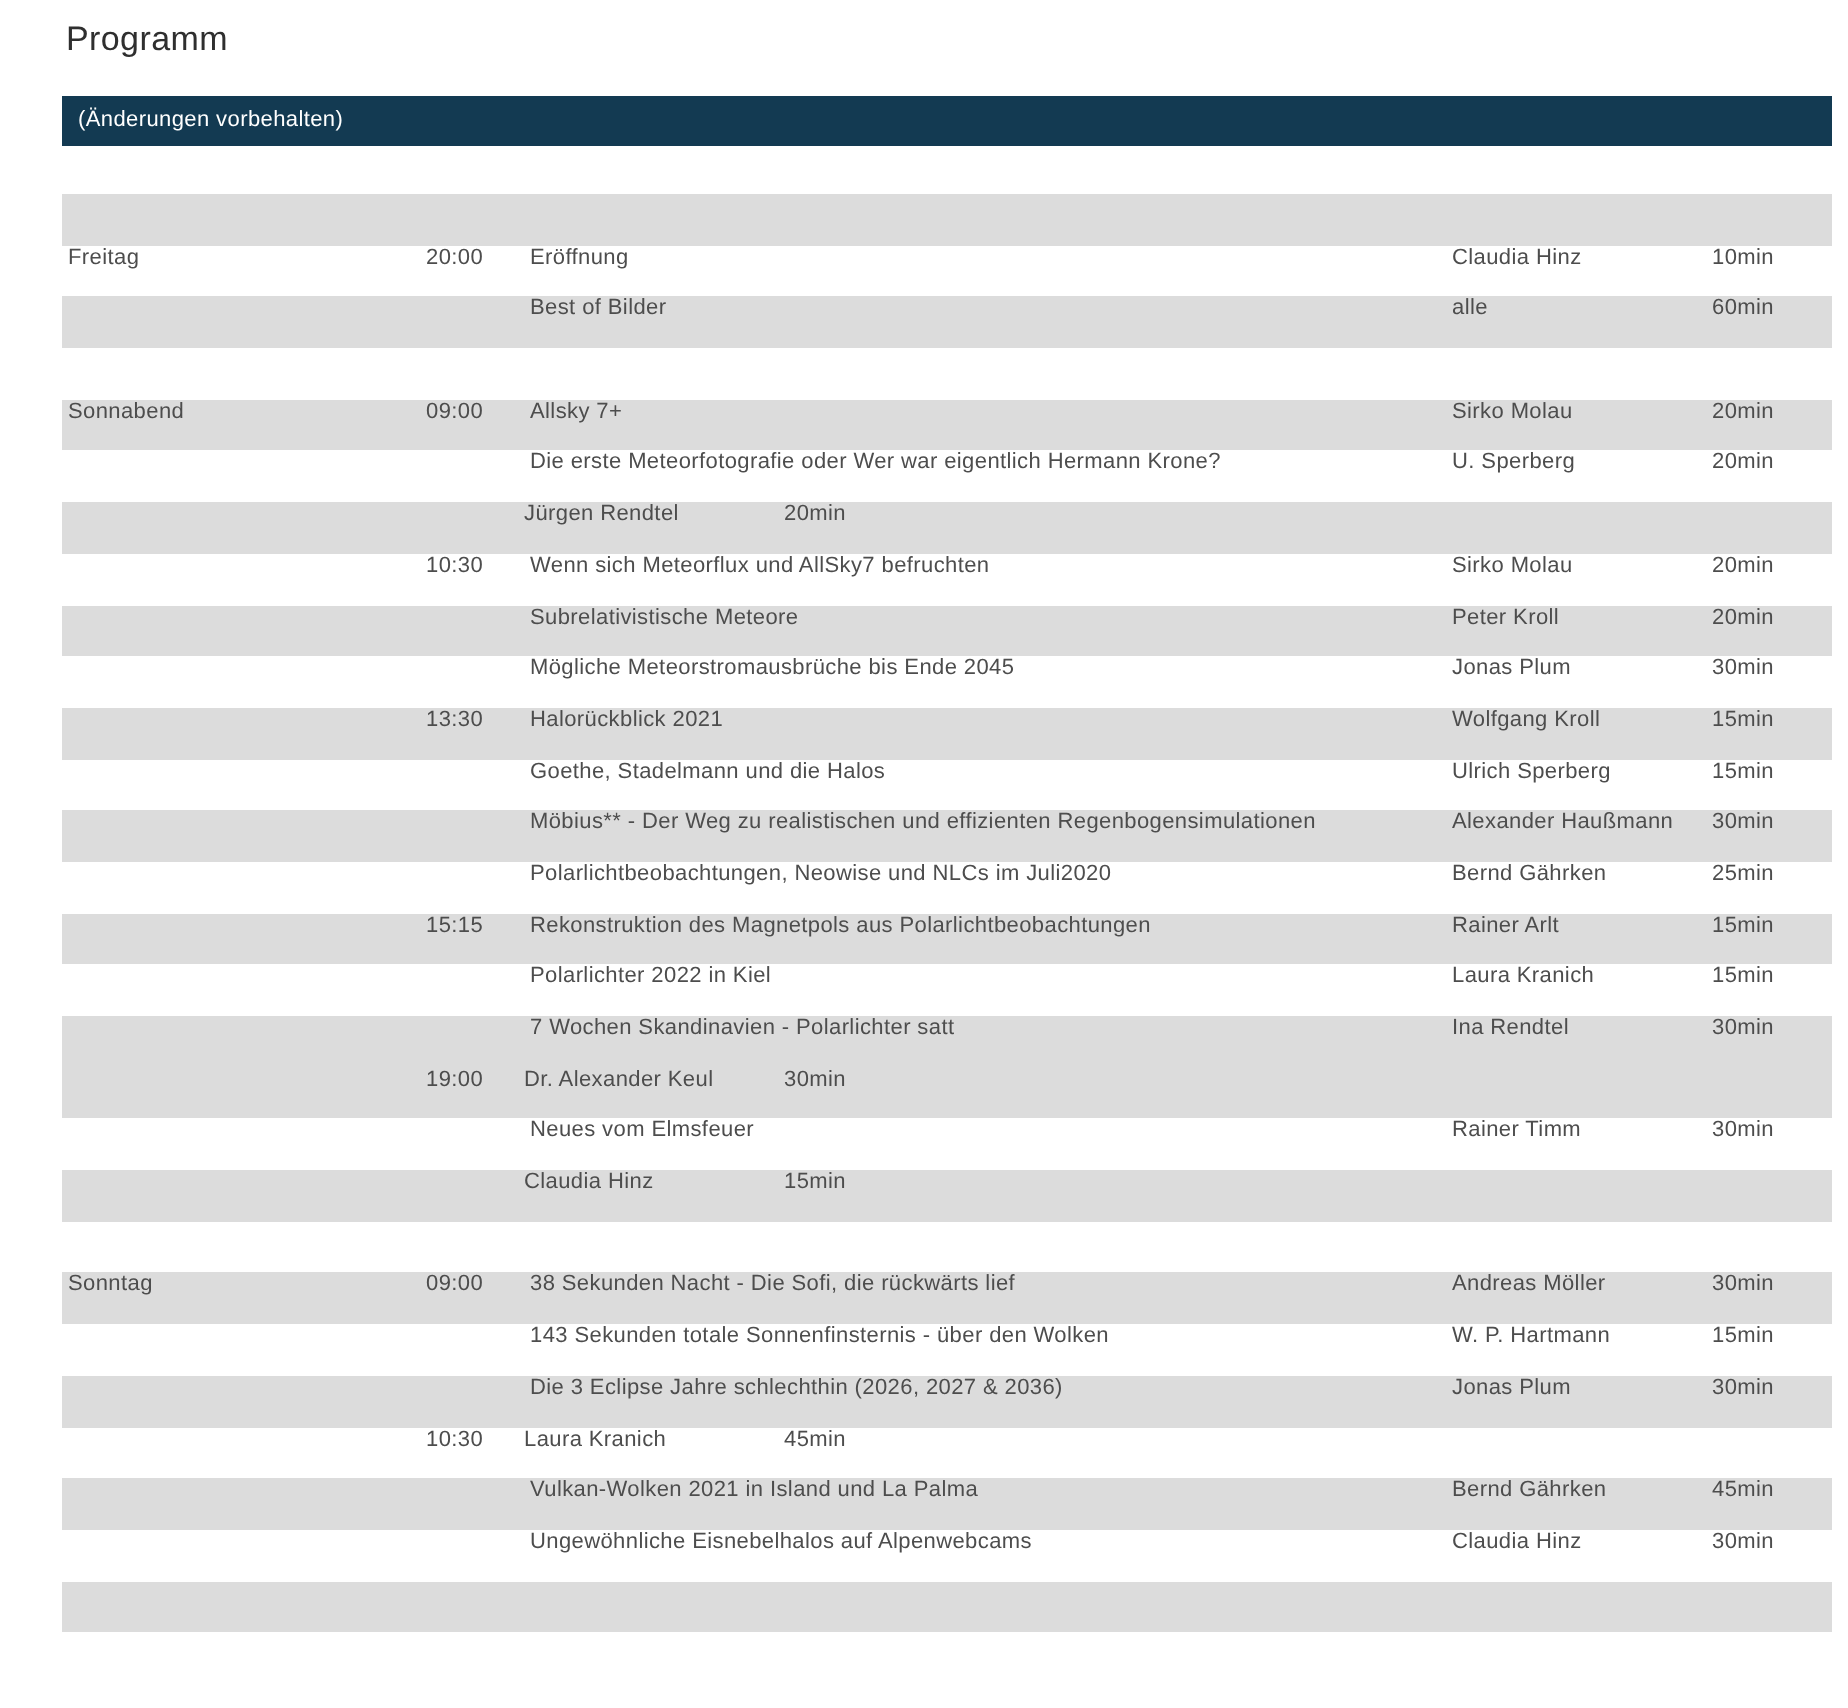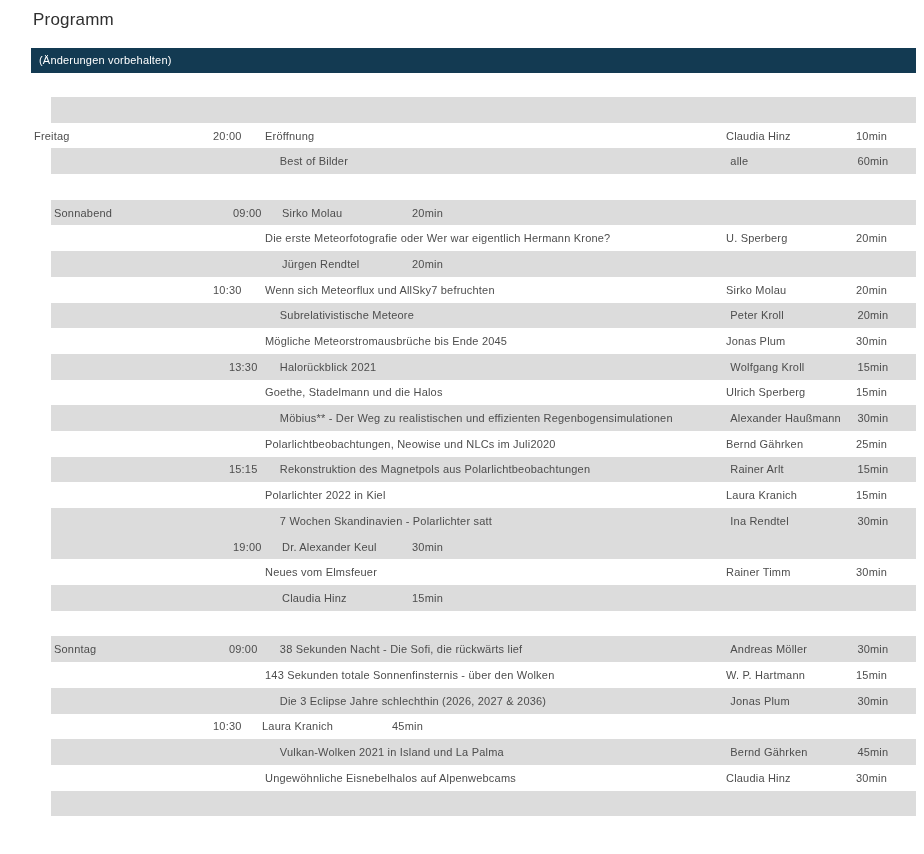--- a/index.html
+++ b/index.html
@@ -41,26 +41,26 @@
   }
   .schedule {
     position: absolute;
     left: 31px;
     top: 97px;
     width: 885px;
   }
   .row {
     display: flex;
     height: 25.7px;
-    align-items: center;
+    align-items: flex-start;
     font-size: 11px;
     color: #4d4d4d;
     letter-spacing: 0.2px;
   }
-  .row.gray { background: var(--stripe, #dcdcdc); margin-left: 20px; }
+  .row.gray { background: var(--stripe, #dcdcdc); }
   .row.white { background: #ffffff; }
   .cell {
     box-sizing: border-box;
     white-space: nowrap;
     overflow: hidden;
   }
   .cell.day      { width: 182px; padding-left: 3px; }
   .cell.time     { width: 49px; }
   .cell.title    { width: 464px; padding-left: 3px; }
   .cell.speaker  { width: 130px; }
@@ -99,20 +99,21 @@
       <div class="row white">
         <div class="cell day"></div>
         <div class="cell time"></div>
         <div class="cell title"></div>
         <div class="cell speaker"></div>
         <div class="cell duration"></div>
       </div>
       <div class="row gray">
         <div class="cell day">Sonnabend</div>
         <div class="cell time">09:00</div>
+        <div class="cell title">Allsky 7+</div>
         <div class="cell speaker">Sirko Molau</div>
         <div class="cell duration">20min</div>
       </div>
       <div class="row white">
         <div class="cell day"></div>
         <div class="cell time"></div>
         <div class="cell title">Die erste Meteorfotografie oder Wer war eigentlich Hermann Krone?</div>
         <div class="cell speaker">U. Sperberg</div>
         <div class="cell duration">20min</div>
       </div>

